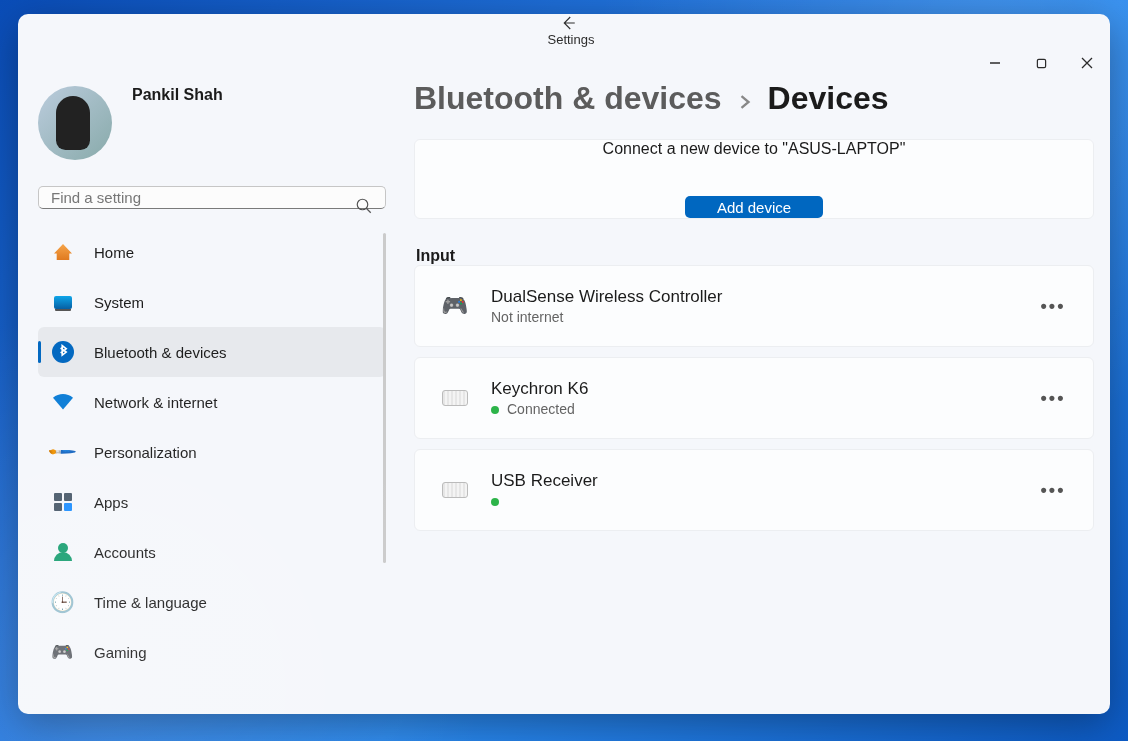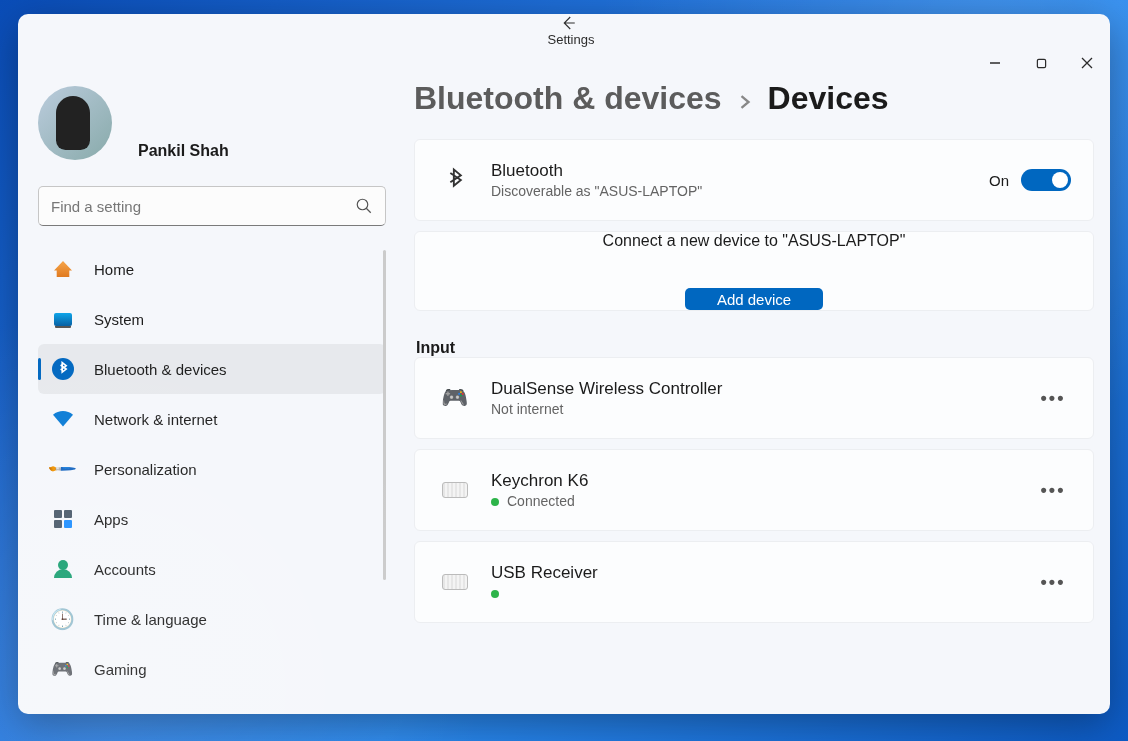--- a/index.html
+++ b/index.html
@@ -24,25 +24,25 @@
   .titlebar { height:48px; display:flex; align-items:center;flex-direction:column; }
   .back-btn { width:40px; height:32px; margin-left:8px; display:flex; align-items:center; justify-content:center; cursor:pointer; border-radius:4px; }
   .back-btn svg { stroke:#2f2f2f; stroke-width:1.5; fill:none; }
   .app-title { margin-left:14px; font-size:13px; color:#2c2c2c; }
   .win-ctrls { margin-left:auto; display:flex; }
   .win-btn { width:46px; height:32px; display:flex; align-items:center; justify-content:center; cursor:pointer; }
   .win-btn svg { stroke:#2b2b2b; stroke-width:1.3; fill:none; }
   
   .body { flex:1; display:flex; }
   .sidebar { width:388px; padding:24px 20px 0 20px; display:flex; flex-direction:column; }
-  .profile { display:flex; align-items:flex-end; gap:26px; margin-bottom:26px; margin-left:0; }
+  .profile { display:flex; align-items:flex-start; gap:20px; margin-bottom:26px; margin-left:0; }
   .avatar { width:74px; height:74px; border-radius:50%; background:linear-gradient(135deg,#bcd 0%, #8aa 100%); position:relative; overflow:hidden; }
   .avatar::after { content:''; position:absolute; left:18px; top:10px; width:34px; height:54px; background:#222; border-radius:18px 18px 10px 10px; }
   .profile-name { font-size:16px; font-weight:600; color:#1b1b1b; }
-  .searchbox { position:relative; height:40px; border:1px solid #c6c6c6; border-bottom-color:#7a7a7a; border-radius:5px; background:#fcfcfc; display:flex; align-items:center; padding:0 12px; margin-bottom:18px; }
+  .searchbox { position:relative; height:23px; border:1px solid #c6c6c6; border-bottom-color:#7a7a7a; border-radius:5px; background:#fcfcfc; display:flex; align-items:center; padding:0 12px; margin-bottom:18px; }
   .searchbox input { flex:1; border:0; background:transparent; outline:none; font-size:15px; color:#555; }
   .searchbox input::placeholder { color:#777; }
   .searchbox .sicon { position:absolute; right:12px; top:10px; }
   .searchbox .sicon svg { width:18px; height:18px; stroke:#555; stroke-width:1.6; fill:none; }
   .navlist { display:flex; flex-direction:column; position:relative; }
   .navlist::after { content:''; position:absolute; right:0; top:6px; width:3px; height:330px; background:#cbcbcb; border-radius:2px; }
   .navitem { height:50px; display:flex; align-items:center; gap:20px; padding-left:14px; border-radius:6px; cursor:pointer; font-size:15px; color:#1c1c1c; position:relative; }
   .navitem.active { background:#e7e9ed; }
   .navitem.active::before { content:''; position:absolute; left:0; top:14px; width:3px; height:22px; background:#0067c0; border-radius:2px; }
   .nicon { width:22px; display:flex; align-items:center; justify-content:center; font-size:18px; }
@@ -195,39 +195,20 @@
 
     <div class="content">
       <div class="crumb">
         <span class="c1">Bluetooth &amp; devices</span>
         <span class="chev"><svg viewBox="0 0 12 12">
               <path d="M3 1l6 5-6 5"></path>
             </svg></span>
         <span>Devices</span>
       </div>
 
-      <div class="card">
-        <div class="row">
-          <div class="ricon">
-            <svg width="18" height="28" viewBox="0 0 14 24">
-                <path d="M3 6l9 6-6 5V3l6 5-9 6"></path>
-              </svg>
-          </div>
-          <div class="rtext">
-            <div class="rtitle">Bluetooth</div>
-            <div class="rsub">Discoverable as "ASUS-LAPTOP"</div>
-          </div>
-          <div class="toggle-wrap">
-            <span class="toggle-label">On</span>
-            <div class="toggle">
-                <div class="knob"></div>
-              </div>
-          </div>
-        </div>
-      </div>
 
       <div class="card">
         <div class="row connect-row">
           <div class="txt">Connect a new device to "ASUS-LAPTOP"</div>
           <button class="btn-primary">Add device</button>
         </div>
       </div>
 
       <div class="section-label">Input</div>
 

